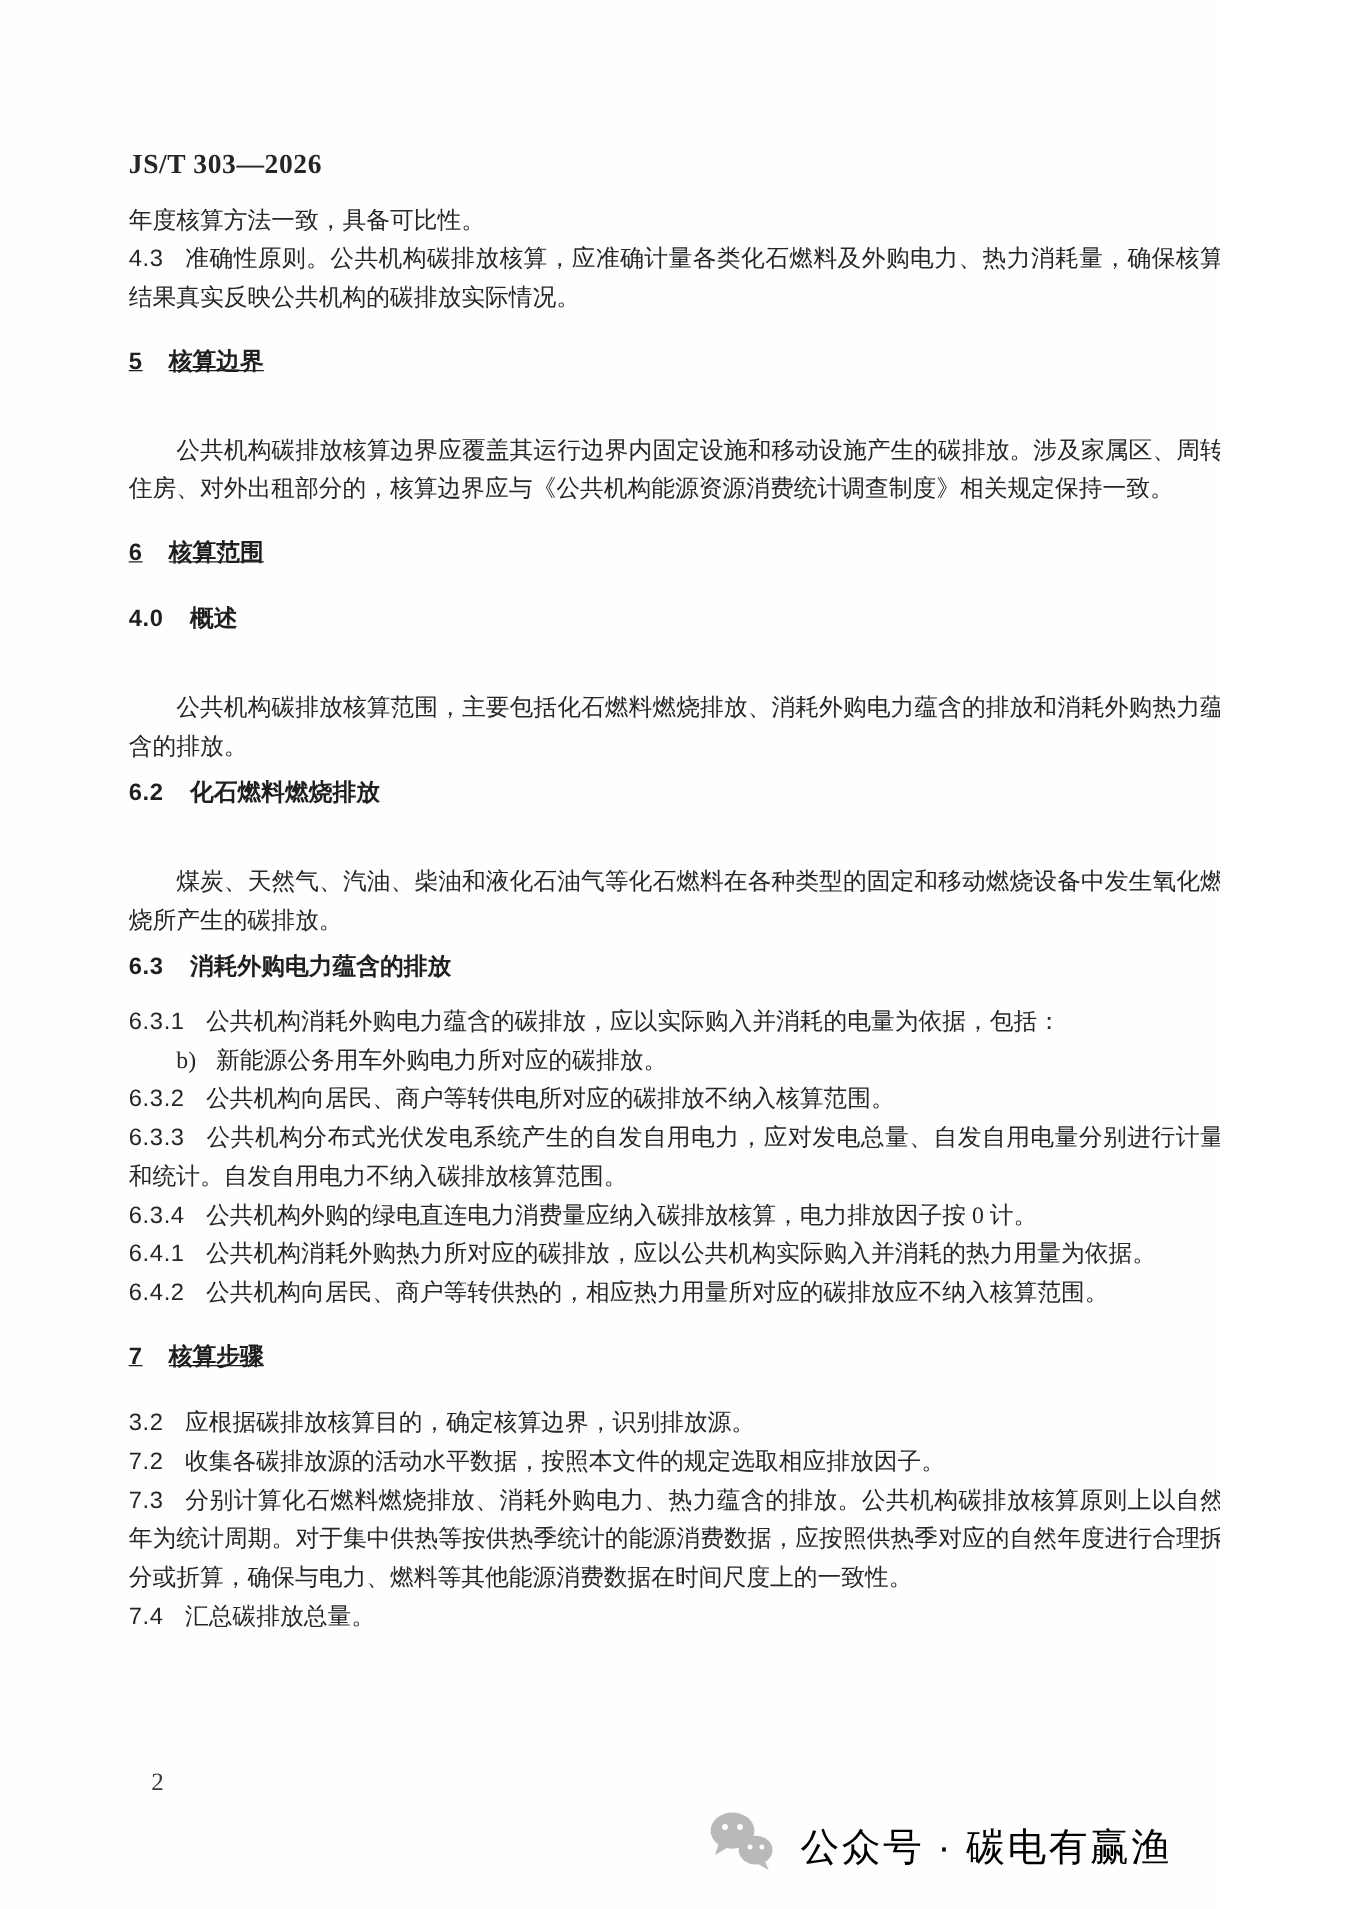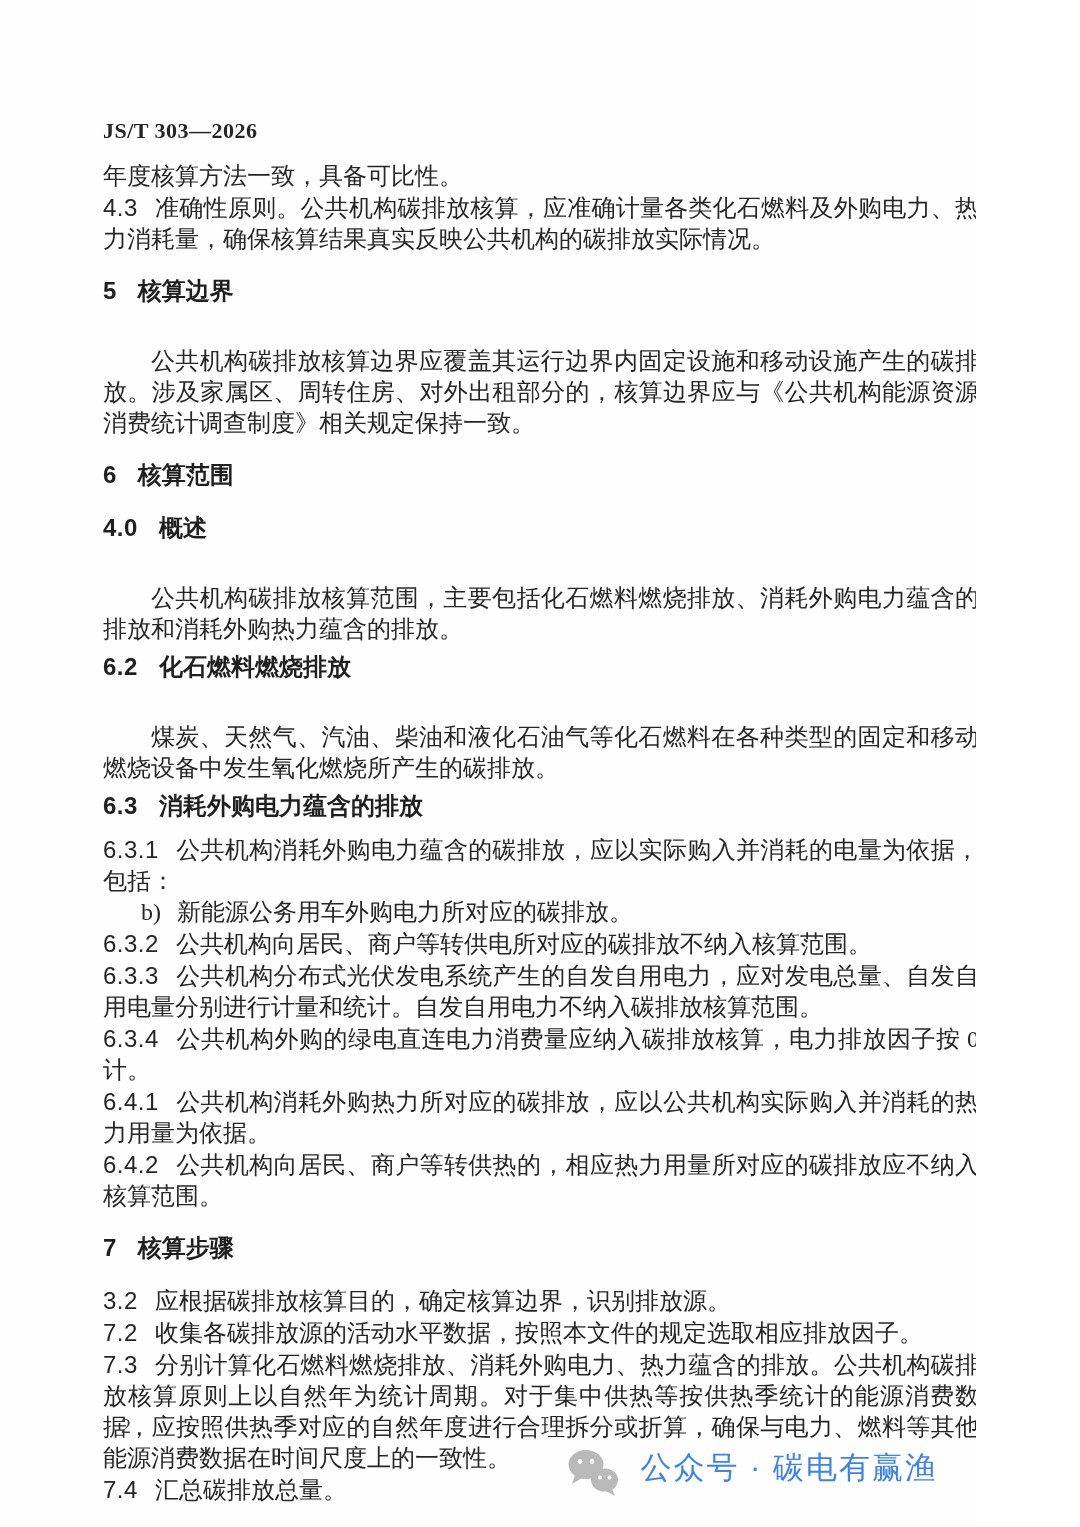--- a/index.html
+++ b/index.html
@@ -20,58 +20,58 @@
   }
   .doc-header {
     font-family: "Liberation Serif", serif;
     font-weight: 700;
     font-size: 22px;
     line-height: 26px;
     margin-bottom: 17px;
     letter-spacing: 0.5px;
   }
   .para, .clause, .list, .heading, .heading2 {
-    font-size: 24px;
+    font-size: 19px;
     line-height: 31px;
     text-align: justify;
   }
   .para.indent { text-indent: 2em; margin-top: 40px; }
   .clause .num {
     font-family: "Liberation Sans", sans-serif;
     font-weight: 400;
     margin-right: 17px;
     letter-spacing: 0.5px;
   }
   .list { padding-left: 38px; }
   .list .num { margin-right: 16px; }
   .heading, .heading2 {
     font-family: "Liberation Sans", sans-serif;
     font-weight: 700;
     color: #1f1f1f;
     text-align: left;
   }
-  .heading { margin: 20px 0 22px 0; }
+  .heading { margin: 20px 0 22px 0; text-decoration: underline; }
   .heading2 { margin: 6px 0 13px 0; }
   .heading .num, .heading2 .num { margin-right: 21px; letter-spacing: 0.5px; }
   .page-number {
     position: absolute;
     left: 121px;
     top: 1415px;
     font-size: 20px;
     color: #3a3a3a;
     font-family: "Liberation Serif", serif;
   }
   .watermark {
     position: absolute;
     right: 38px;
     top: 1447px;
     display: flex;
-    align-items: flex-start;
+    align-items: flex-end;
     gap: 17px;
-    color: #3b82f6;
+    color: #000000;
   }
   .watermark .wm-label {
     font-family: "Liberation Sans", sans-serif;
     font-size: 31px;
     letter-spacing: 2px;
     white-space: nowrap;
   }
   .wm-icon { width: 58px; height: 52px; flex: 0 0 auto; }
 </style>
 </head>

